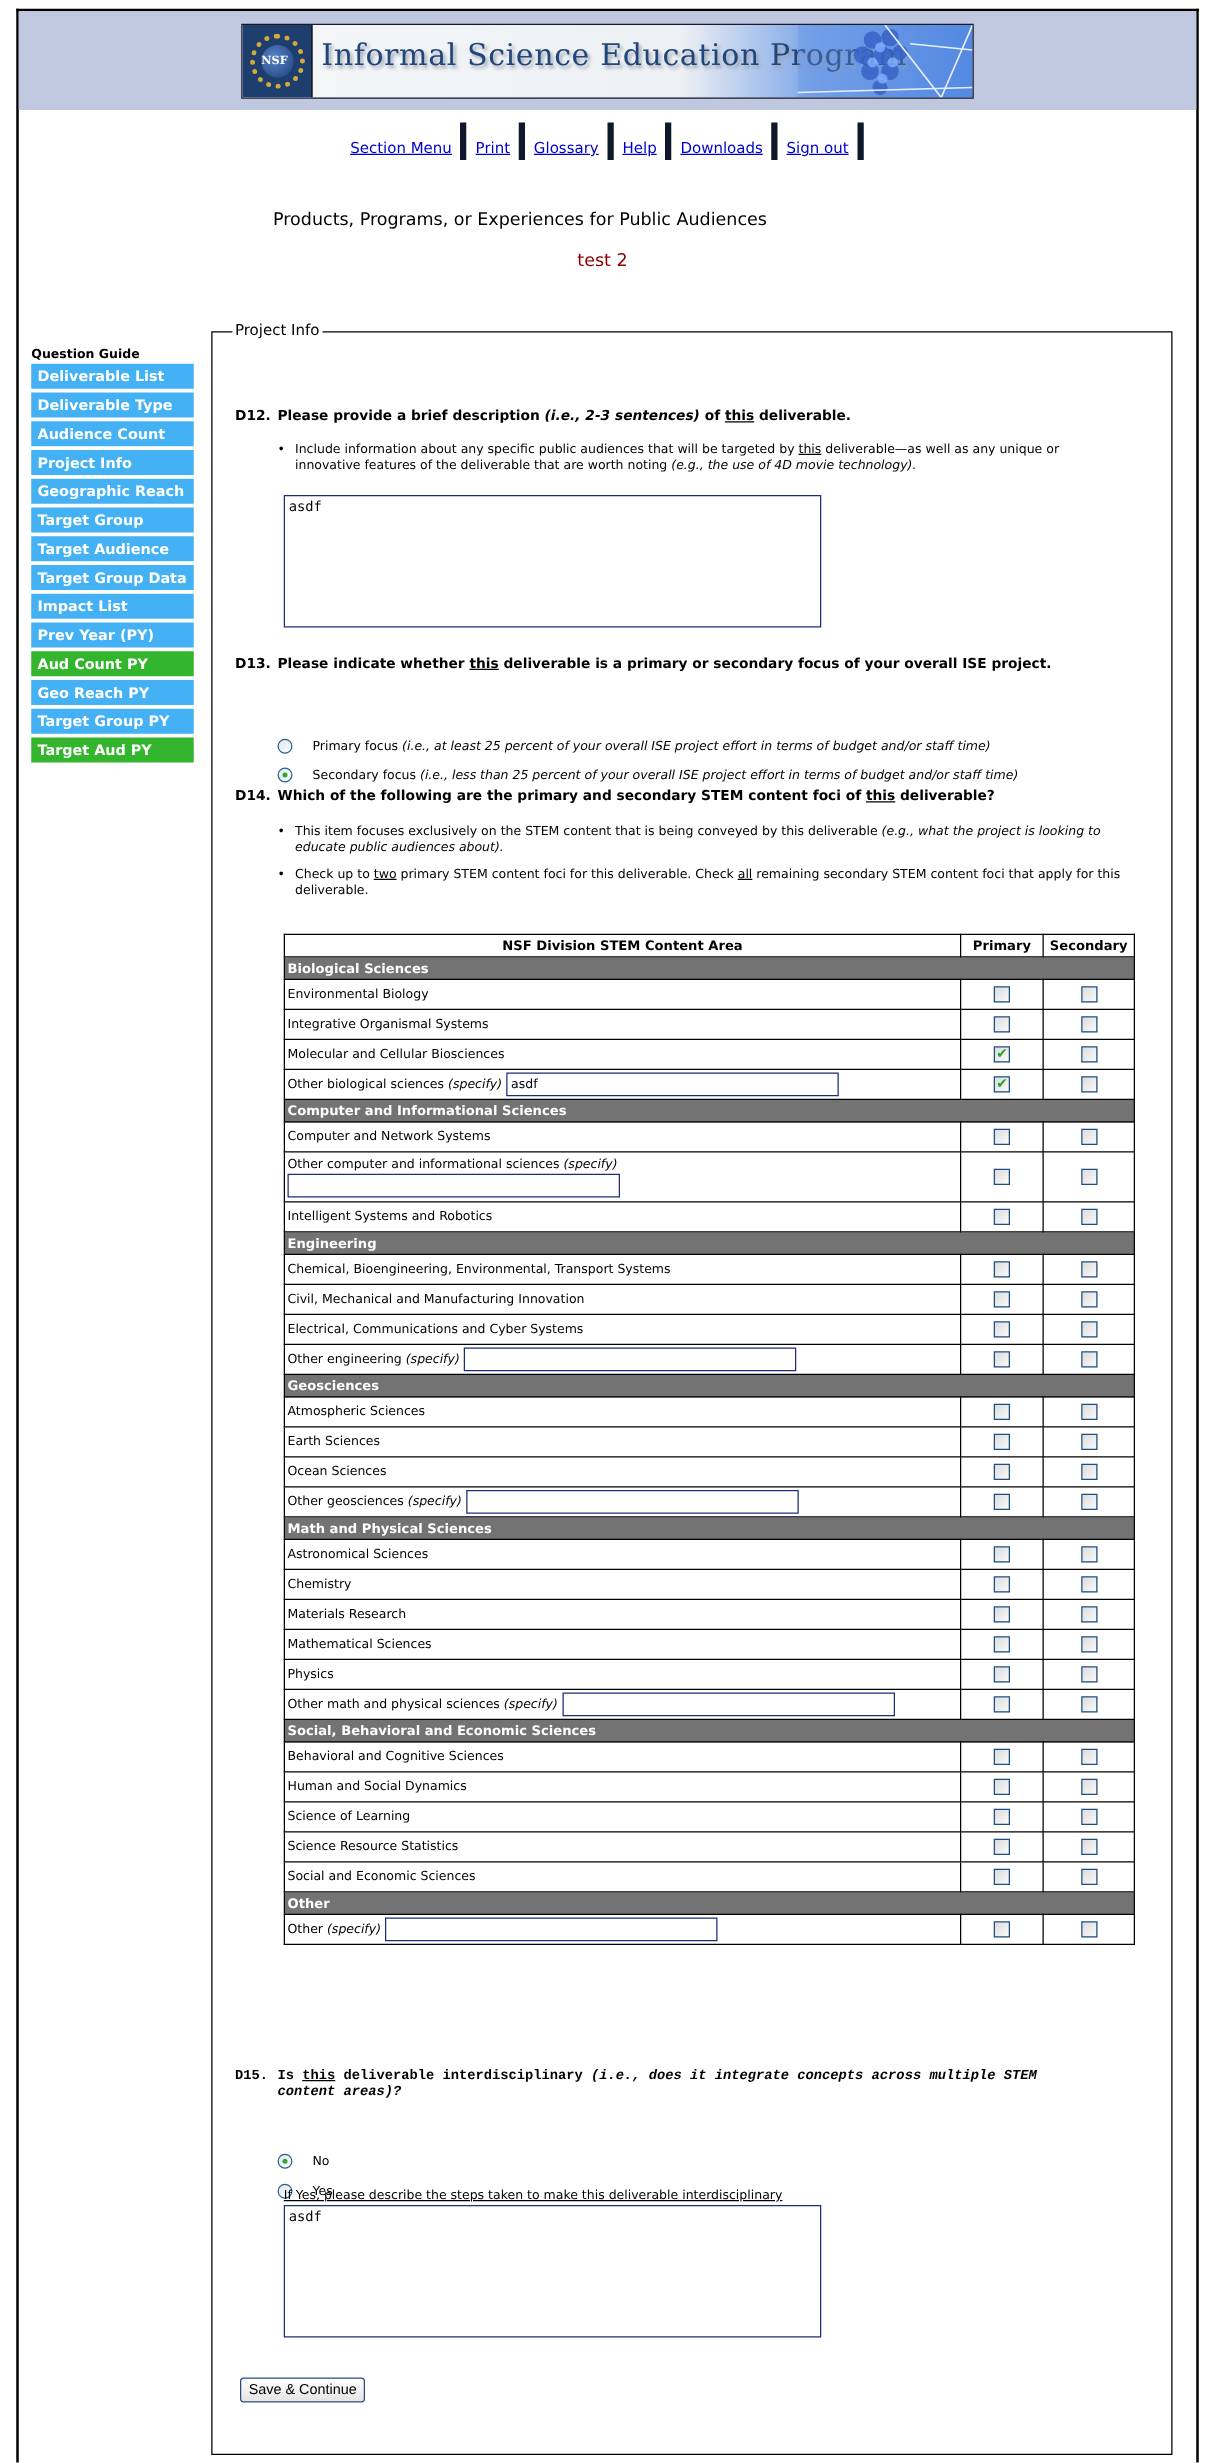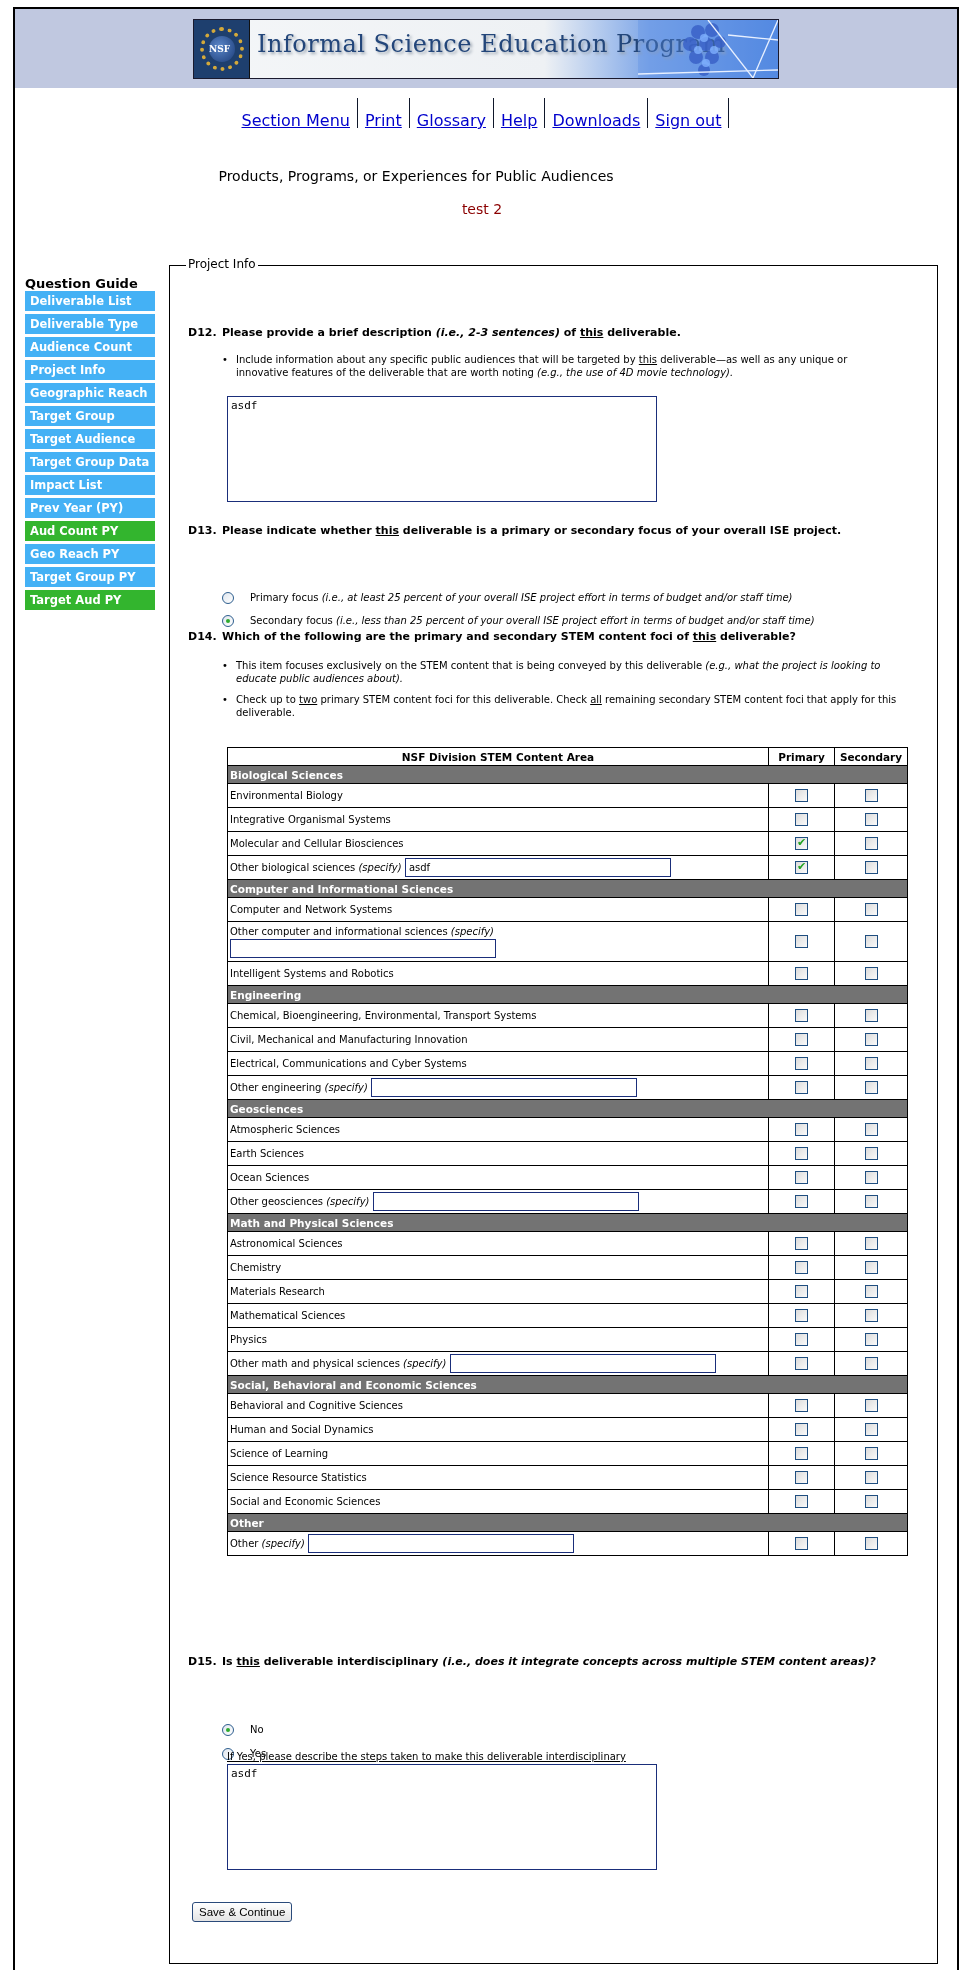--- a/index.html
+++ b/index.html
@@ -22,28 +22,28 @@
                          background: radial-gradient(circle at 40% 40%, #5a86c8, #1c3c78); color: #fff;
                          font-size: 9px; font-weight: bold; text-align: left; line-height: 26px;
                          font-family: "DejaVu Serif", serif; }
   .banner .title { position: absolute; left: 63px; top: 10px; font-family: "DejaVu Serif", "Liberation Serif", serif;
                    font-size: 24px; color: #23467a; letter-spacing: 0.5px; text-shadow: 2px 2px 3px #9aa4b0;
                    white-space: nowrap; }
   .banner .orb { position: absolute; right: 0; top: 0; width: 140px; height: 58px; }
 
   .nav { position: absolute; top: 98px; left: 0; width: 964px; height: 30px; text-align: center; font-size: 0; }
   .nav .item { display: inline-block; vertical-align: top; height: 30px; padding: 13px 7px 0 7px;
-               border-right: 1px solid #0f172a; font-size: 16px; }
+               border-right: 5px solid #0f172a; font-size: 12px; }
   .nav .item a { color: #0000cc; text-decoration: underline; }
 
   .page-title { position: absolute; top: 168px; left: 0; width: 832px; text-align: center; font-size: 14px; }
   .page-subtitle { position: absolute; top: 201px; left: 0; width: 964px; text-align: center; font-size: 14px; color: #8b0000; }
 
   .sidebar { position: absolute; left: 25px; top: 276px; width: 130px; }
-  .sidebar .heading { font-size: 13px; font-weight: bold; height: 15px; line-height: 15px; }
+  .sidebar .heading { font-size: 10px; font-weight: bold; height: 15px; line-height: 15px; }
   .sidebar .item { display: block; height: 20px; line-height: 20px; margin-bottom: 3px; padding-left: 5px;
                    color: #fff; font-size: 11.5px; font-weight: bold; background: #44b1f5; text-decoration: none; white-space: nowrap; }
   .sidebar .item.green { background: #33b52e; }
 
   .fieldset { position: absolute; left: 169px; top: 265px; width: 769px; height: 1699px; border: 1.5px solid #000; }
   .legend { position: absolute; left: 16px; top: -9px; background: #fff; padding: 0 2px; font-size: 12px; }
 
   .q { position: absolute; left: 18px; font-size: 11px; font-weight: bold; }
   .q .num { display: inline-block; width: 34px; }
   .q u { text-decoration: underline; }
@@ -334,21 +334,21 @@
           <td colspan="3">Other</td>
         </tr>
         <tr>
           <td class="label"><span class="spec-label"><span>Other</span> <i>(specify)</i> </span><span class="spec-input"></span></td>
           <td class="cb"><span class="chk"></span></td>
           <td class="cb cb2"><span class="chk"></span></td>
         </tr>
       </tbody>
   </table>
 
-  <div class="q" style="top:1389px; width:720px; line-height:13px;">
+  <div class="q" style="top:1389px; width:720px; line-height:13px;font-family:Liberation Mono, monospace;">
     <div style="display:flex;">
       <span class="num" style="flex:none;">D15.</span>
       <span style="width:660px;"><span>Is </span><u>this</u><span> deliverable interdisciplinary </span><i>(i.e., does it integrate concepts across multiple STEM content areas)?</i></span>
     </div>
   </div>
   <div class="radio-row" style="top:1431px; left:52px;">
     <span class="radio on"></span><span>No</span>
   </div>
   <div class="radio-row" style="top:1455px; left:52px;">
     <span class="radio"></span><span>Yes</span>

